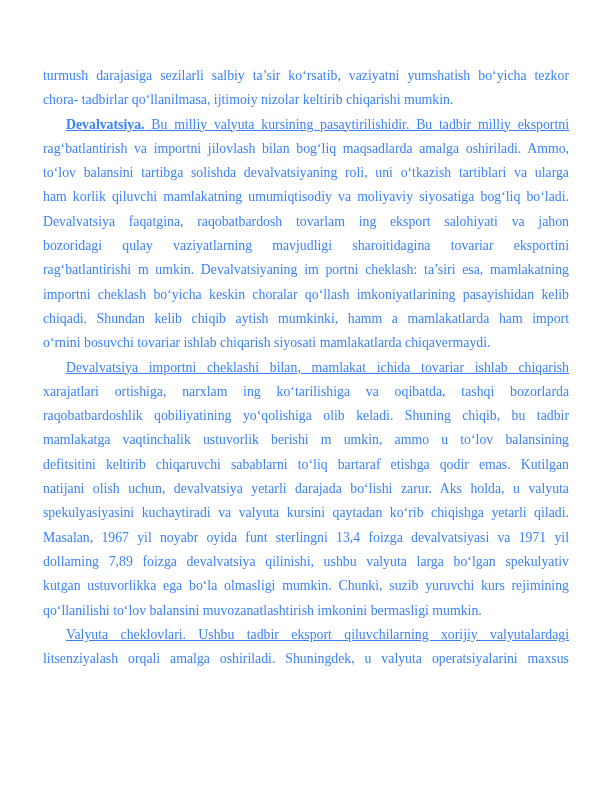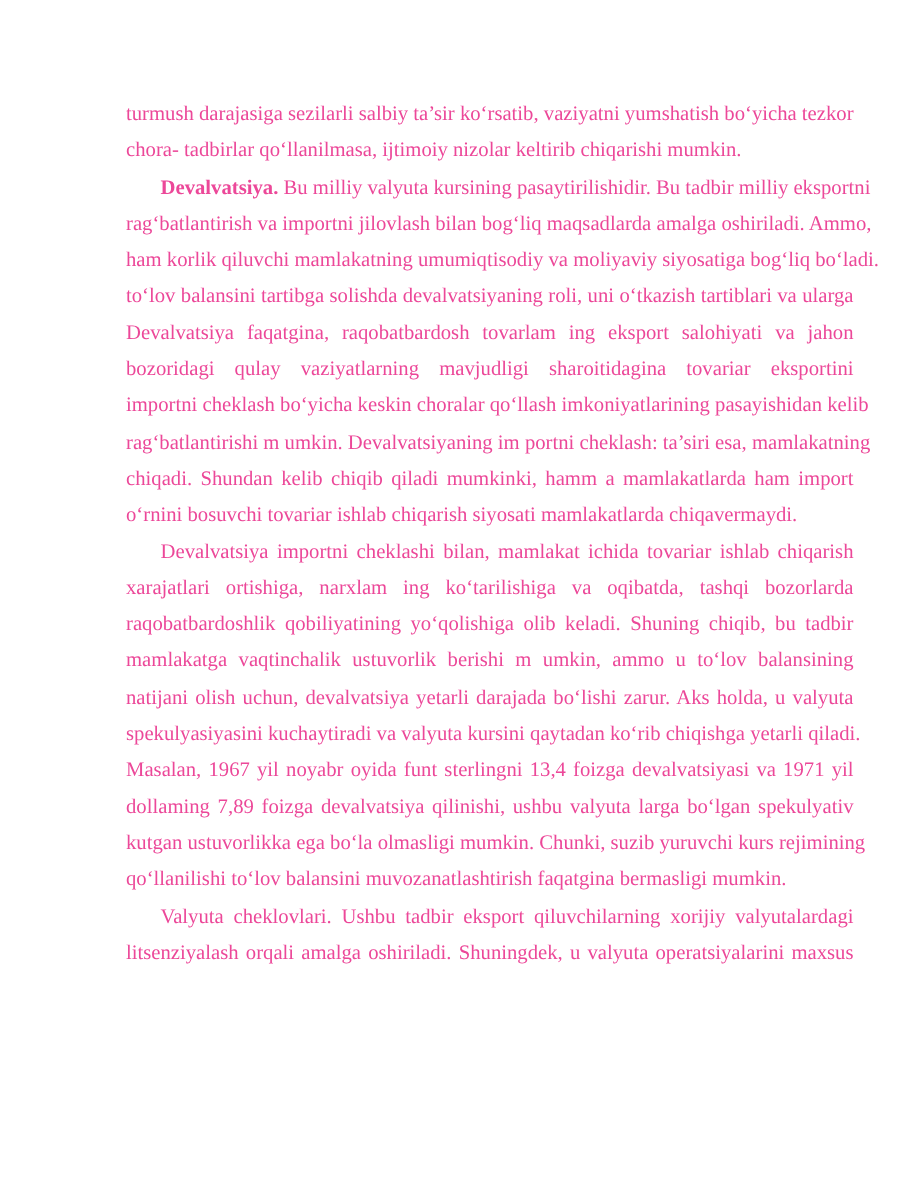--- a/index.html
+++ b/index.html
@@ -21,68 +21,69 @@
     top: 64px;
     width: 526px;
   }
   .para {
     margin: 0;
     padding: 0;
   }
   .line {
     font-size: 13.8px;
     line-height: 24.3px;
-    color: #ec4899;
+    color: #3b82f6;
     white-space: nowrap;
     text-align: justify;
     text-align-last: justify;
-    margin-left: 41px;
   }
   .line.end {
     text-align-last: left;
     font-family: Liberation Serif, serif;
   }
   .line.indent {
     text-indent: 23px;
+    text-decoration: underline;
   }
   .b {
     font-weight: bold;
   }
 </style>
 </head>
 <body>
 
 <div class="page">
   <div class="textblock" id="textblock">
       <div class="para">
         <div class="line"><span>turmush darajasiga sezilarli salbiy ta’sir ko‘rsatib, vaziyatni yumshatish bo‘yicha tezkor</span></div>
         <div class="line end"><span>chora- tadbirlar qo‘llanilmasa, ijtimoiy nizolar keltirib chiqarishi mumkin.</span></div>
       </div>
       <div class="para">
         <div class="line indent"><span class="b">Devalvatsiya.</span><span> Bu milliy valyuta kursining pasaytirilishidir. Bu tadbir milliy eksportni</span></div>
         <div class="line"><span>rag‘batlantirish va importni jilovlash bilan bog‘liq maqsadlarda amalga oshiriladi. Ammo,</span></div>
+        <div class="line"><span>to‘lov balansini tartibga solishda devalvatsiyaning roli, uni o‘tkazish tartiblari va ularga</span></div>
         <div class="line"><span>ham korlik qiluvchi mamlakatning umumiqtisodiy va moliyaviy siyosatiga bog‘liq bo‘ladi.</span></div>
-        <div class="line"><span>to‘lov balansini tartibga solishda devalvatsiyaning roli, uni o‘tkazish tartiblari va ularga</span></div>
         <div class="line"><span>Devalvatsiya faqatgina, raqobatbardosh tovarlam ing eksport salohiyati va jahon</span></div>
         <div class="line"><span>bozoridagi qulay vaziyatlarning mavjudligi sharoitidagina tovariar eksportini</span></div>
+        <div class="line"><span>rag‘batlantirishi m umkin. Devalvatsiyaning im portni cheklash: ta’siri esa, mamlakatning</span></div>
         <div class="line"><span>importni cheklash bo‘yicha keskin choralar qo‘llash imkoniyatlarining pasayishidan kelib</span></div>
-        <div class="line"><span>rag‘batlantirishi m umkin. Devalvatsiyaning im portni cheklash: ta’siri esa, mamlakatning</span></div>
-        <div class="line"><span>chiqadi. Shundan kelib chiqib qiladi mumkinki, hamm a mamlakatlarda ham import</span></div>
+        <div class="line"><span>chiqadi. Shundan kelib chiqib aytish mumkinki, hamm a mamlakatlarda ham import</span></div>
         <div class="line end"><span>o‘rnini bosuvchi tovariar ishlab chiqarish siyosati mamlakatlarda chiqavermaydi.</span></div>
       </div>
       <div class="para">
         <div class="line indent"><span>Devalvatsiya importni cheklashi bilan, mamlakat ichida tovariar ishlab chiqarish</span></div>
         <div class="line"><span>xarajatlari ortishiga, narxlam ing ko‘tarilishiga va oqibatda, tashqi bozorlarda</span></div>
         <div class="line"><span>raqobatbardoshlik qobiliyatining yo‘qolishiga olib keladi. Shuning chiqib, bu tadbir</span></div>
         <div class="line"><span>mamlakatga vaqtinchalik ustuvorlik berishi m umkin, ammo u to‘lov balansining</span></div>
+        <div class="line"><span>defitsitini keltirib chiqaruvchi sabablarni to‘liq bartaraf etishga qodir emas. Kutilgan</span></div>
         <div class="line"><span>natijani olish uchun, devalvatsiya yetarli darajada bo‘lishi zarur. Aks holda, u valyuta</span></div>
         <div class="line"><span>spekulyasiyasini kuchaytiradi va valyuta kursini qaytadan ko‘rib chiqishga yetarli qiladi.</span></div>
         <div class="line"><span>Masalan, 1967 yil noyabr oyida funt sterlingni 13,4 foizga devalvatsiyasi va 1971 yil</span></div>
         <div class="line"><span>dollaming 7,89 foizga devalvatsiya qilinishi, ushbu valyuta larga bo‘lgan spekulyativ</span></div>
         <div class="line"><span>kutgan ustuvorlikka ega bo‘la olmasligi mumkin. Chunki, suzib yuruvchi kurs rejimining</span></div>
-        <div class="line end"><span>qo‘llanilishi to‘lov balansini muvozanatlashtirish faqatgina bermasligi mumkin.</span></div>
+        <div class="line end"><span>qo‘llanilishi to‘lov balansini muvozanatlashtirish imkonini bermasligi mumkin.</span></div>
       </div>
       <div class="para">
         <div class="line indent"><span>Valyuta cheklovlari. Ushbu tadbir eksport qiluvchilarning xorijiy valyutalardagi</span></div>
         <div class="line"><span>litsenziyalash orqali amalga oshiriladi. Shuningdek, u valyuta operatsiyalarini maxsus</span></div>
       </div>
     </div>
 </div>
 
 </body></html>

